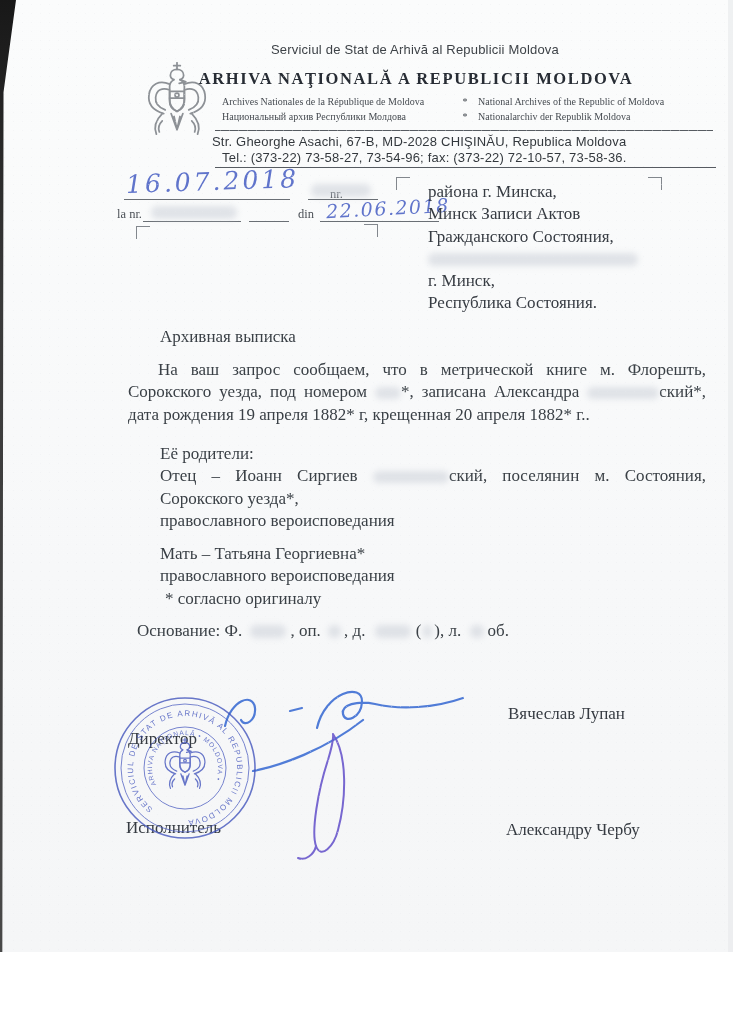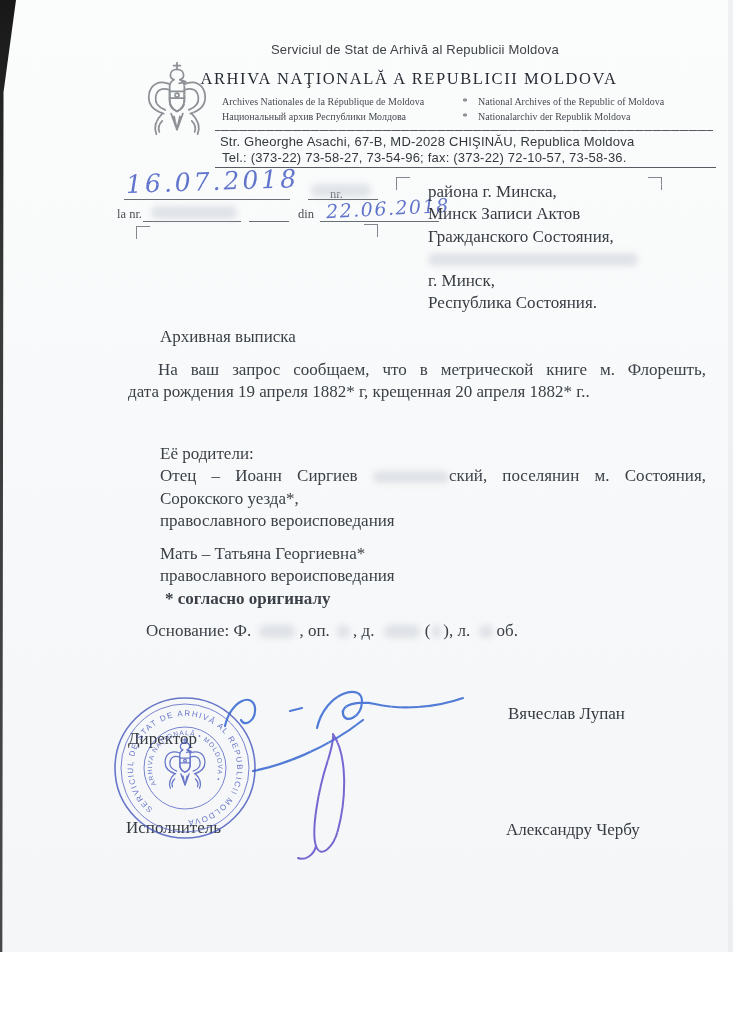--- a/index.html
+++ b/index.html
@@ -17,50 +17,50 @@
   .abs{position:absolute;}
   
   .scan-wedge{
     position:absolute;left:0;top:0;width:16px;height:1024px;z-index:5;
     background:linear-gradient(180deg,#181818,#3a3a3a 30%,#4a4a4a);
     clip-path:polygon(0 0,100% 0,22% 9%,14% 100%,0 100%);
   }
   .scan-right{position:absolute;right:0;top:0;width:5px;height:1024px;background:#e7e9eb;opacity:.6;}
   
   .service-line{left:100px;top:42px;width:630px;text-align:center;font:13px "Liberation Sans",sans-serif;color:#3d4247;letter-spacing:.2px;}
-  .org-title{left:149px;top:69px;width:520px;text-align:center;font-weight:normal;font-size:16.5px;letter-spacing:1.6px;color:#272c34;}
+  .org-title{left:156px;top:69px;width:520px;text-align:center;font-weight:bold;font-size:16.5px;letter-spacing:1.6px;color:#272c34;}
   .names-block{left:222px;top:95px;width:492px;font-size:10px;color:#454a50;}
   .names-row{display:flex;line-height:14.5px;}
   .names-left{width:230px;}
   .names-sep{width:26px;text-align:center;}
   .names-right{flex:1;}
   .rule{height:0;border-top:1px solid #565b61;}
-  .addr-line{left:220px;top:134px;font:13px "Liberation Sans",sans-serif;color:#33383d;letter-spacing:.2px;text-align:right;}
+  .addr-line{left:212px;top:134px;font:13px "Liberation Sans",sans-serif;color:#33383d;letter-spacing:.2px;text-align:right;}
   .phone-line{left:222px;top:150px;font:13px "Liberation Sans",sans-serif;color:#33383d;letter-spacing:.2px;}
   
   .hw{font-style:italic;color:#5066c6;font-family:"DejaVu Serif",serif;opacity:.9;}
   .hw-out{left:126px;top:167px;font-size:25px;letter-spacing:3px;transform:rotate(-2deg);}
   .hw-in{left:326px;top:197px;font-size:19px;letter-spacing:1.5px;transform:rotate(-3deg);}
   .uline{border-bottom:1px solid #6a6f75;}
   .small-label{font-size:12.5px;color:#4a4f55;}
   .corner{width:13px;height:12px;border-color:#82878d;border-style:solid;border-width:0;}
   .corner.tl{border-top-width:1px;border-left-width:1px;}
   .corner.tr{border-top-width:1px;border-right-width:1px;}
   
   .blur{display:inline-block;background:#c6cbd4;opacity:.5;filter:blur(3px);border-radius:6px;vertical-align:-2px;height:13px;}
   
   .recipient{left:428px;top:181px;width:240px;font-size:17px;line-height:22.3px;color:#363b42;}
   .doc-title{left:160px;top:327px;font-size:17px;}
   .para{left:128px;top:359px;width:578px;font-size:17px;}
   .jline{text-align:justify;text-align-last:justify;line-height:22.3px;}
   .nline{line-height:22.3px;}
   .parents{left:160px;top:443px;width:546px;font-size:17px;}
   .parents .gap{height:11px;}
-  .note-line{left:165px;top:589px;font-size:17px;font-weight:bold;}
-  .basis-line{left:146px;top:621px;font-size:17px;}
+  .note-line{left:165px;top:589px;font-size:17px;}
+  .basis-line{left:137px;top:621px;font-size:17px;}
   
   .sig-label{font-size:17px;color:#363b42;}
   .sig-name{font-size:17px;color:#363b42;}
   svg.sig{position:absolute;pointer-events:none;}
   .stamp{left:112px;top:695px;width:146px;height:146px;z-index:3;}
   .emblem-header{left:140px;top:62px;color:#8d9196;}
 </style>
 </head>
 <body>
 
@@ -140,20 +140,25 @@
     <div>Гражданского Состояния,</div>
     <div><span class="blur" style="width:210px;height:13px;"></span></div>
     <div>г. Минск,</div>
     <div>Республика Состояния.</div>
   </div>
 
   <div class="abs doc-title">Архивная выписка</div>
 
   <div class="abs para">
     <div class="jline" style="text-indent:30px;">На ваш запрос сообщаем, что в метрической книге м. Флорешть,</div>
+    <div class="jline">
+      <span>Сорокского уезда, под номером</span>
+      <span class="blur" style="width:26px;height:12px;"></span><span>*, записана Александра</span>
+      <span class="blur" style="width:72px;height:12px;"></span><span>ский*,</span>
+    </div>
     <div class="nline">дата рождения 19 апреля 1882* г, крещенная 20 апреля 1882* г..</div>
   </div>
 
   <div class="abs parents">
     <div class="nline">Её родители:</div>
     <div class="jline">
       <span>Отец – Иоанн Сиргиев</span>
       <span class="blur" style="width:76px;height:12px;"></span><span>ский, поселянин м. Состояния,</span>
     </div>
     <div class="nline">Сорокского уезда*,</div>

